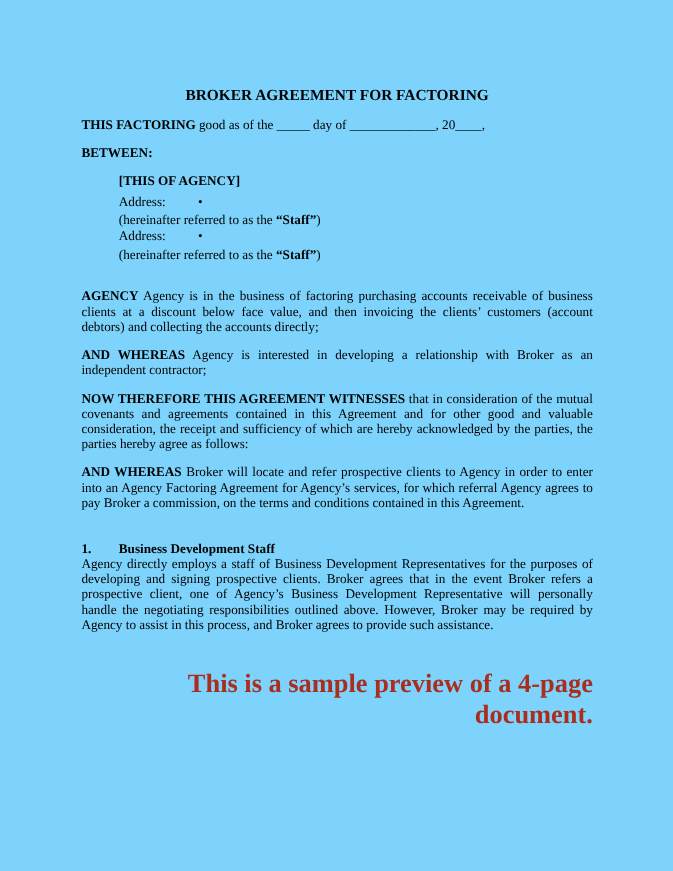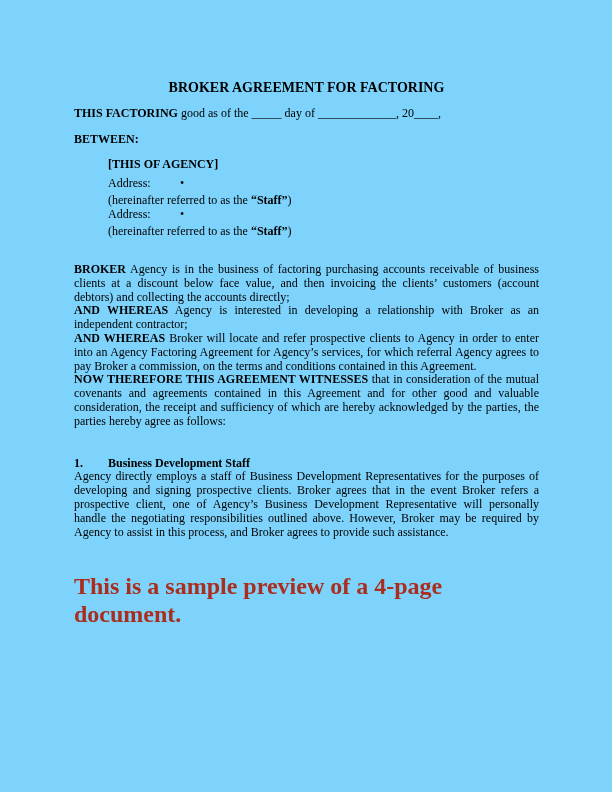--- a/index.html
+++ b/index.html
@@ -50,37 +50,38 @@
     margin-bottom: 3px;
   }
   .address-label {
     display: inline-block;
     width: 72px;
   }
   .hereinafter-line { line-height: 14px; }
   .bold { font-weight: bold; }
   .recital {
     text-align: justify;
+    margin-top: 12px;
   }
   .recital-first { margin-top: 25px; }
   .section-heading {
     font-weight: bold;
     line-height: 13.8px;
     margin-top: 28px;
   }
   .section-number {
     display: inline-block;
     width: 34px;
   }
   .section-body {
     text-align: justify;
   }
   .sample-notice {
     margin-top: 33px;
-    text-align: left;
+    text-align: right;
     font-weight: bold;
     font-size: 24px;
     line-height: 28px;
     color: #AA2E1E;
   }
 </style>
 </head>
 <body>
 
 <div class="page">
@@ -96,27 +97,27 @@
     <p class="address-row"><span class="address-label">Address:</span><span>•</span></p>
     <p class="hereinafter-line"><span>(hereinafter referred to as the </span><span class="bold">“Staff”</span><span>)</span></p>
   </div>
 
 
   <div class="party-block">
     <p class="address-row"><span class="address-label">Address:</span><span>•</span></p>
     <p class="hereinafter-line"><span>(hereinafter referred to as the </span><span class="bold">“Staff”</span><span>)</span></p>
   </div>
 
-  <p class="recital recital-first"><span class="bold">BROKER</span><span> Agency is in the business of factoring purchasing accounts receivable of business clients at a discount below face value, and then invoicing the clients’ customers (account debtors) and collecting the accounts directly;</span></p>
+  <p class="recital recital-first"><span class="bold">AGENCY</span><span> Agency is in the business of factoring purchasing accounts receivable of business clients at a discount below face value, and then invoicing the clients’ customers (account debtors) and collecting the accounts directly;</span></p>
 
   <p class="recital"><span class="bold">AND WHEREAS</span><span> Agency is interested in developing a relationship with Broker as an independent contractor;</span></p>
 
+  <p class="recital"><span class="bold">NOW THEREFORE THIS AGREEMENT WITNESSES</span><span> that in consideration of the mutual covenants and agreements contained in this Agreement and for other good and valuable consideration, the receipt and sufficiency of which are hereby acknowledged by the parties, the parties hereby agree as follows:</span></p>
+
   <p class="recital"><span class="bold">AND WHEREAS</span><span> Broker will locate and refer prospective clients to Agency in order to enter into an Agency Factoring Agreement for Agency’s services, for which referral Agency agrees to pay Broker a commission, on the terms and conditions contained in this Agreement.</span></p>
-
-  <p class="recital"><span class="bold">NOW THEREFORE THIS AGREEMENT WITNESSES</span><span> that in consideration of the mutual covenants and agreements contained in this Agreement and for other good and valuable consideration, the receipt and sufficiency of which are hereby acknowledged by the parties, the parties hereby agree as follows:</span></p>
 
   <p class="section-heading"><span class="section-number">1.</span><span>Business Development Staff</span></p>
 
   <p class="section-body">Agency directly employs a staff of Business Development Representatives for the purposes of developing and signing prospective clients. Broker agrees that in the event Broker refers a prospective client, one of Agency’s Business Development Representative will personally handle the negotiating responsibilities outlined above. However, Broker may be required by Agency to assist in this process, and Broker agrees to provide such assistance.</p>
 
   <div class="sample-notice">This is a sample preview of a 4-page document.</div>
 
 </div>
 
 </body></html>

